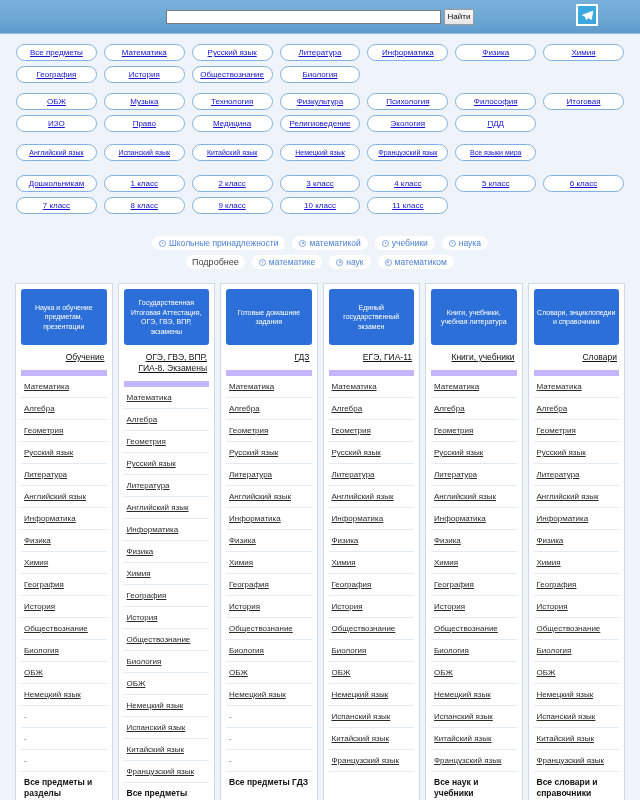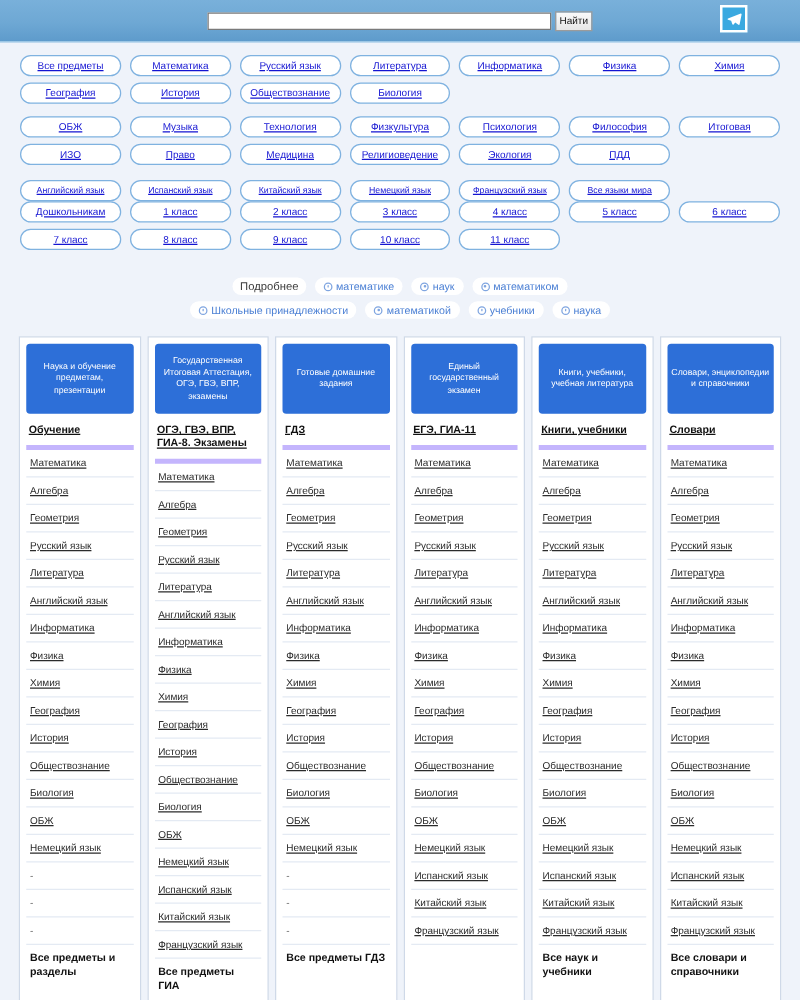--- a/index.html
+++ b/index.html
@@ -78,21 +78,21 @@
   .pill span {
     font-size: 8px;
     color: #1414d2;
     text-decoration: underline;
     white-space: nowrap;
     font-family: "Liberation Sans", sans-serif;
   }
   .pill.tiny span { font-size: 7px; }
   .row-gap-top { margin-top: 10px; }
   .row-gap-lang { margin-top: 12px; }
-  .row-gap-class { }
+  .row-gap-class { margin-top: 14px; }
 
   
   .tags { margin-top: 22px; padding: 0 16px; }
   .tag-row {
     display: flex;
     justify-content: center;
     align-items: center;
     gap: 7px;
     margin-bottom: 5px;
   }
@@ -150,27 +150,27 @@
     font-size: 7px;
     line-height: 9.5px;
     text-align: center;
     padding: 6px 3px;
     min-height: 56px;
     display: flex;
     align-items: center;
     justify-content: center;
   }
   .col-title {
-    text-align: left;
+    text-align: right;
     font-size: 8.5px;
-    font-weight: bold;
+    font-weight: normal;
     color: #111;
     padding: 7px 2px 7px 2px;
     line-height: 11px;
-    border-bottom: 4px solid #c4b5fd;
+    border-bottom: 6px solid #c4b5fd;
   }
   .col-title span { text-decoration: underline; cursor: pointer; }
   .subj {
     border-bottom: 1px solid #e4eaf3;
     height: 22px;
     display: flex;
     align-items: center;
     padding-left: 3px;
   }
   .subj a {
@@ -345,57 +345,57 @@
       <div class="pill">
         <span>10 класс</span>
       </div>
       <div class="pill">
         <span>11 класс</span>
       </div>
     </div>
 </div>
 
 <div class="tags">
-  <div class="tag-row">
-    <div class="tag-lead">Подробнее</div>
-    <div id="tags-row1" style="display:flex;gap:7px;">
-        <div class="tag">
-          <span class="dot"></span>
-          <span>математике</span>
-        </div>
-        <div class="tag">
-          <span class="dot"></span>
-          <span>наук</span>
-        </div>
-        <div class="tag">
-          <span class="dot"></span>
-          <span>математиком</span>
-        </div>
-      </div>
-  </div>
   <div class="tag-row">
     <div id="tags-row2" style="display:flex;gap:7px;">
         <div class="tag">
           <span class="dot"></span>
           <span>Школьные принадлежности</span>
         </div>
         <div class="tag">
           <span class="dot"></span>
           <span>математикой</span>
         </div>
         <div class="tag">
           <span class="dot"></span>
           <span>учебники</span>
         </div>
         <div class="tag">
           <span class="dot"></span>
           <span>наука</span>
         </div>
       </div>
   </div>
+  <div class="tag-row">
+    <div class="tag-lead">Подробнее</div>
+    <div id="tags-row1" style="display:flex;gap:7px;">
+        <div class="tag">
+          <span class="dot"></span>
+          <span>математике</span>
+        </div>
+        <div class="tag">
+          <span class="dot"></span>
+          <span>наук</span>
+        </div>
+        <div class="tag">
+          <span class="dot"></span>
+          <span>математиком</span>
+        </div>
+      </div>
+  </div>
 </div>
 
 <div class="cols" id="columns">
     <div class="col">
       <div class="col-head">Наука и обучение предметам, презентации</div>
       <div class="col-title"><span>Обучение</span></div>
       <div class="subj">
         <a>Математика</a>
       </div>
       <div class="subj">

